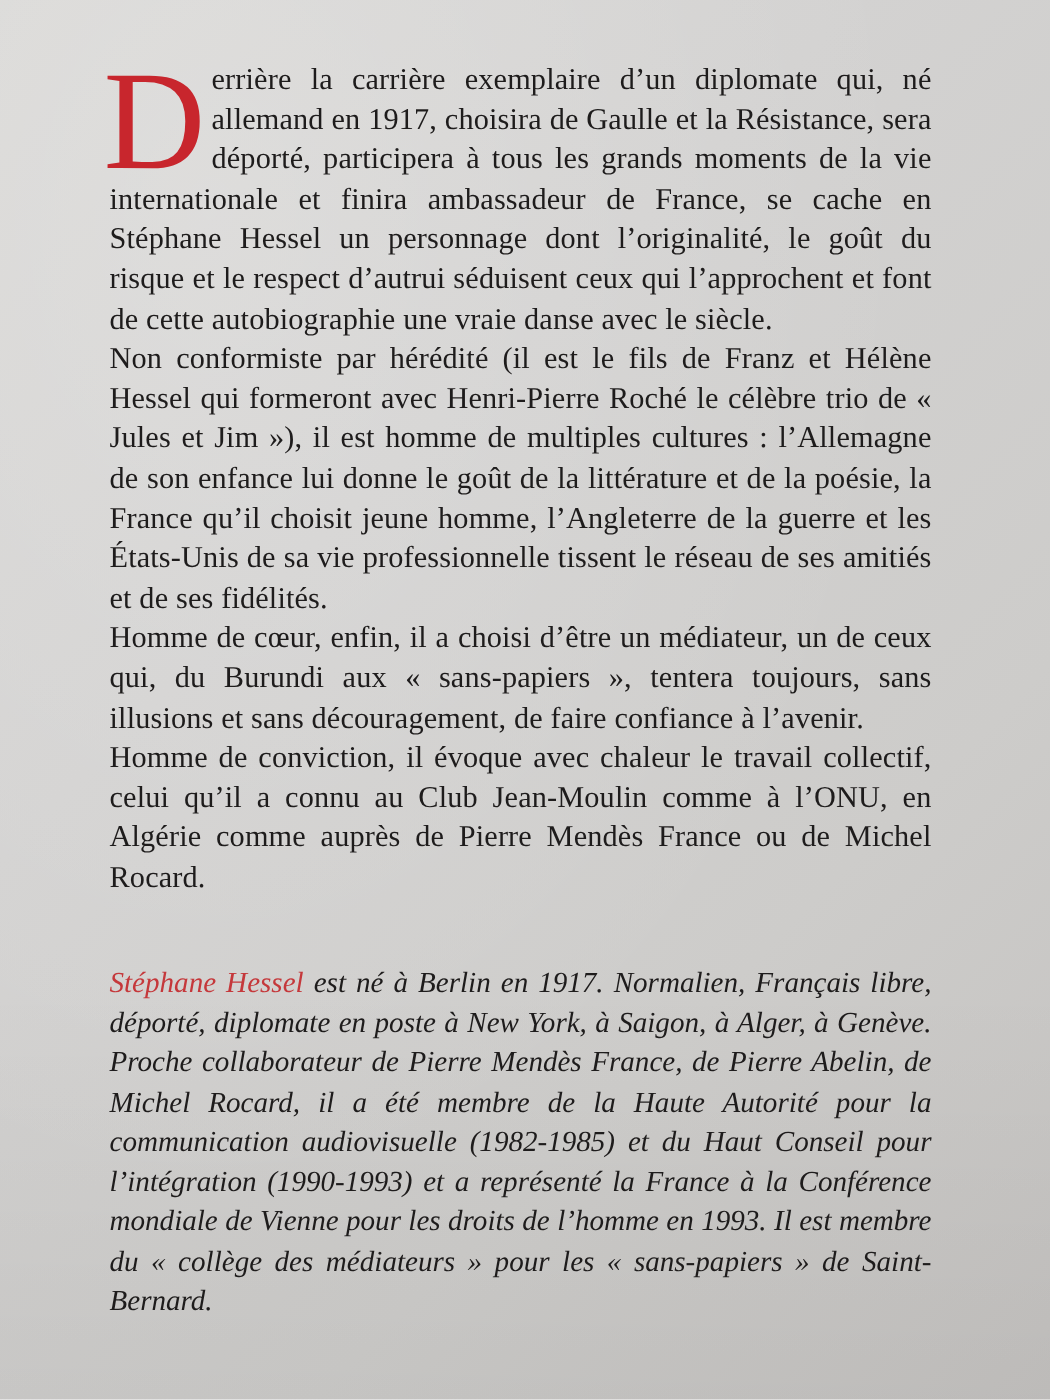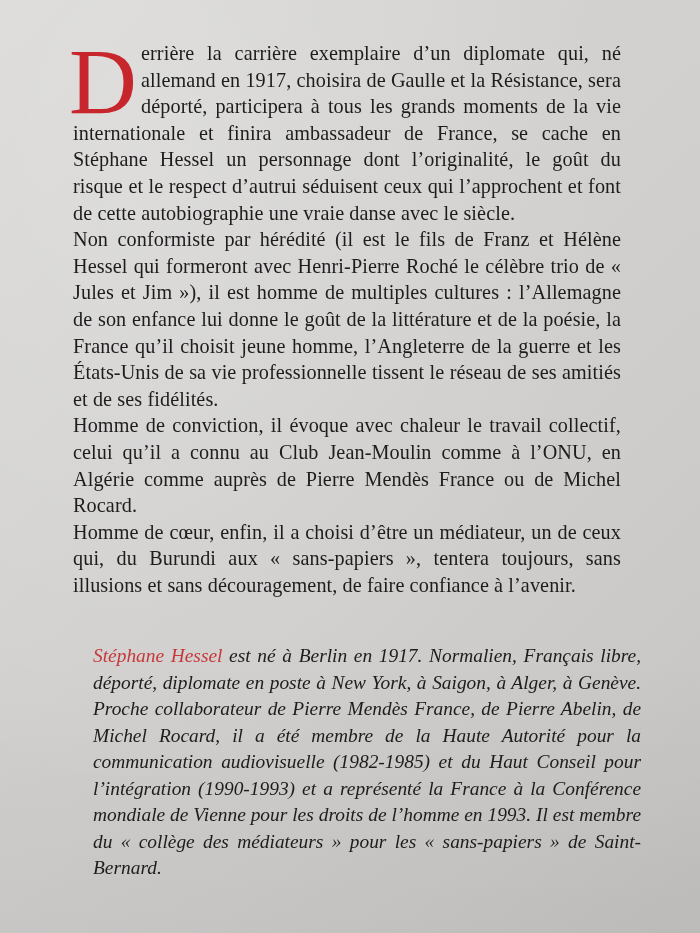--- a/index.html
+++ b/index.html
@@ -55,36 +55,35 @@
     .bio {
       position: absolute;
       left: 73px;
       top: 643px;
       width: 548px;
       font-size: 19.4px;
       line-height: 26.5px;
       font-style: italic;
       text-align: justify;
       text-align-last: left;
-      margin-left: 20px;
     }
     .bio p { margin: 0; }
     .bio .name {
       color: #c5383b;
     }
   </style>
 </head>
 <body>
 
 <div class="page">
   <div class="shade"></div>
 
   <div class="summary">
     <p><span class="dropcap">D</span><span>errière la carrière exemplaire d’un diplomate qui, né allemand en 1917, choisira de Gaulle et la Résistance, sera déporté, participera à tous les grands moments de la vie internationale et finira ambassadeur de France, se cache en Stéphane Hessel un personnage dont l’originalité, le goût du risque et le respect d’autrui séduisent ceux qui l’approchent et font de cette autobiographie une vraie danse avec le siècle.</span></p>
     <p>Non conformiste par hérédité (il est le fils de Franz et Hélène Hessel qui formeront avec Henri-Pierre Roché le célèbre trio de « Jules et Jim »), il est homme de multiples cultures : l’Allemagne de son enfance lui donne le goût de la littérature et de la poésie, la France qu’il choisit jeune homme, l’Angleterre de la guerre et les États-Unis de sa vie professionnelle tissent le réseau de ses amitiés et de ses fidélités.</p>
+    <p>Homme de cœur, enfin, il a choisi d’être un médiateur, un de ceux qui, du Burundi aux « sans-papiers », tentera toujours, sans illusions et sans découragement, de faire confiance à l’avenir.</p>
     <p>Homme de conviction, il évoque avec chaleur le travail collectif, celui qu’il a connu au Club Jean-Moulin comme à l’ONU, en Algérie comme auprès de Pierre Mendès France ou de Michel Rocard.</p>
-    <p>Homme de cœur, enfin, il a choisi d’être un médiateur, un de ceux qui, du Burundi aux « sans-papiers », tentera toujours, sans illusions et sans découragement, de faire confiance à l’avenir.</p>
   </div>
 
   <div class="bio">
     <p><span class="name">Stéphane Hessel</span><span> est né à Berlin en 1917. Normalien, Français libre, déporté, diplomate en poste à New York, à Saigon, à Alger, à Genève. Proche collaborateur de Pierre Mendès France, de Pierre Abelin, de Michel Rocard, il a été membre de la Haute Autorité pour la communication audiovisuelle (1982-1985) et du Haut Conseil pour l’intégration (1990-1993) et a représenté la France à la Conférence mondiale de Vienne pour les droits de l’homme en 1993. Il est membre du « collège des médiateurs » pour les « sans-papiers » de Saint-Bernard.</span></p>
   </div>
 </div>
 
 </body></html>

